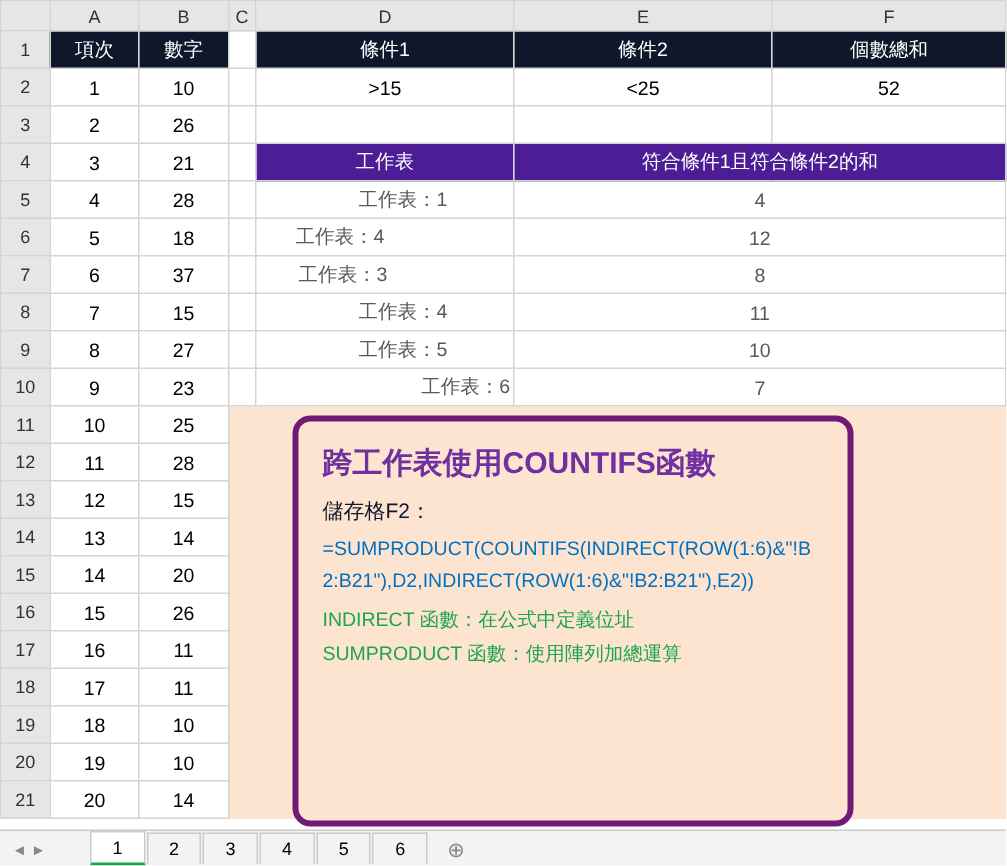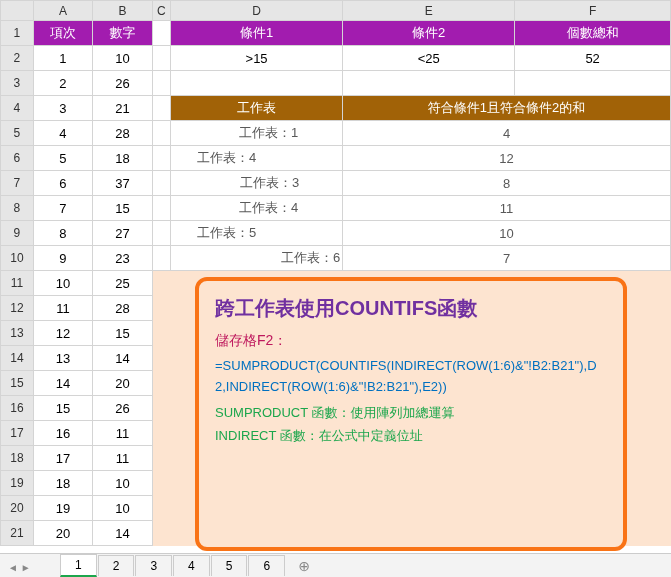--- a/index.html
+++ b/index.html
@@ -1,26 +1,26 @@
 <!DOCTYPE html>
 <html><head>
 <meta charset="utf-8">
 <style>
 *{margin:0;padding:0;box-sizing:border-box}
 body{font-family:Arial,"Microsoft JhengHei",sans-serif;font-size:13px;background:#fff;width:671px;height:577px;overflow:hidden;position:relative}
 .grid{border-collapse:collapse;width:100%}
 .colhdr{background:#e6e6e6;text-align:center;border:1px solid #d4d4d4;height:20px;font-size:12px;color:#333}
 .rowhdr{background:#e6e6e6;text-align:center;border:1px solid #d4d4d4;width:32px;font-size:12px;color:#333}
 .cell{border:1px solid #d4d4d4;height:25px;text-align:center;padding:2px}
-.hdr-blue{background:#a21caf;color:#fff;font-weight:400}
-.hdr-green{background:#a16207;color:#fff;font-weight:400}
+.hdr-blue{background:#0f172a;color:#fff;font-weight:400}
+.hdr-green{background:#4c1d95;color:#fff;font-weight:400}
 .data-gray{color:#595959}
-.info-box{position:absolute;left:195px;top:277px;width:432px;height:274px;background:#fde4d0;border:4px solid #f97316;border-radius:12px;padding:14px 16px}
+.info-box{position:absolute;left:195px;top:277px;width:374px;height:274px;background:#fde4d0;border:4px solid #701a75;border-radius:12px;padding:14px 16px}
 .info-title{color:#7030a0;font-size:20px;font-weight:bold;margin-bottom:10px}
-.info-label{color:#be185d;font-size:14px;margin-bottom:6px}
+.info-label{color:#0f172a;font-size:14px;margin-bottom:6px}
 .info-formula{color:#0070c0;font-size:13px;line-height:1.6;margin-bottom:6px;word-break:break-all}
 .info-desc{color:#1ca64c;font-size:13px;margin-bottom:5px}
 .tabs{position:absolute;bottom:0;left:0;right:0;height:24px;background:#f3f3f3;border-top:1px solid #ccc;display:flex;align-items:center;padding-left:60px}
 .tab{padding:3px 14px;border:1px solid #ccc;border-bottom:none;margin-right:1px;font-size:12px;background:#f3f3f3;cursor:pointer}
 .tab.active{background:#fff;border-bottom:2px solid #1ca64c}
 .tab-nav{position:absolute;left:8px;bottom:4px;font-size:10px;color:#888}
 .add-tab{margin-left:12px;color:#888;font-size:14px}
 .colA{width:58px}.colB{width:58px}.colC{width:18px}.colD{width:168px}.colE{width:168px}.colF{width:152px}
 </style>
 </head>
@@ -86,37 +86,37 @@
 <td class="cell">18</td>
 <td class="cell"></td>
 <td class="cell data-gray" style="text-align:left;padding-left:26px">工作表：4</td>
 <td class="cell data-gray" colspan="2">12</td>
 </tr>
 <tr>
 <td class="rowhdr">7</td>
 <td class="cell">6</td>
 <td class="cell">37</td>
 <td class="cell"></td>
-<td class="cell data-gray" style="text-align:center;padding-left:28px">工作表：3</td>
+<td class="cell data-gray" style="text-align:left;padding-left:28px">工作表：3</td>
 <td class="cell data-gray" colspan="2">8</td>
 </tr>
 <tr>
 <td class="rowhdr">8</td>
 <td class="cell">7</td>
 <td class="cell">15</td>
 <td class="cell"></td>
 <td class="cell data-gray" style="text-align:center;padding-left:26px">工作表：4</td>
 <td class="cell data-gray" colspan="2">11</td>
 </tr>
 <tr>
 <td class="rowhdr">9</td>
 <td class="cell">8</td>
 <td class="cell">27</td>
 <td class="cell"></td>
-<td class="cell data-gray" style="text-align:left;padding-left:26px">工作表：5</td>
+<td class="cell data-gray" style="text-align:center;padding-left:26px">工作表：5</td>
 <td class="cell data-gray" colspan="2">10</td>
 </tr>
 <tr>
 <td class="rowhdr">10</td>
 <td class="cell">9</td>
 <td class="cell">23</td>
 <td class="cell"></td>
 <td class="cell data-gray" style="text-align:right;padding-left:26px">工作表：6</td>
 <td class="cell data-gray" colspan="2">7</td>
 </tr>
@@ -176,22 +176,22 @@
         <td class="cell">20</td>
         <td class="cell">14</td>
       </tr>
 </tbody>
   </table>
 
 <div class="info-box">
 <div class="info-title">跨工作表使用COUNTIFS函數</div>
 <div class="info-label">儲存格F2：</div>
 <div class="info-formula">=SUMPRODUCT(COUNTIFS(INDIRECT(ROW(1:6)&amp;"!B2:B21"),D2,INDIRECT(ROW(1:6)&amp;"!B2:B21"),E2))</div>
+<div class="info-desc">INDIRECT 函數：在公式中定義位址</div>
 <div class="info-desc">SUMPRODUCT 函數：使用陣列加總運算</div>
-<div class="info-desc">INDIRECT 函數：在公式中定義位址</div>
 </div>
 
 <div class="tabs">
 <span class="tab-nav">◄ ►</span>
 <div class="tab active">1</div>
 <div class="tab">2</div>
 <div class="tab">3</div>
 <div class="tab">4</div>
 <div class="tab">5</div>
 <div class="tab">6</div>

